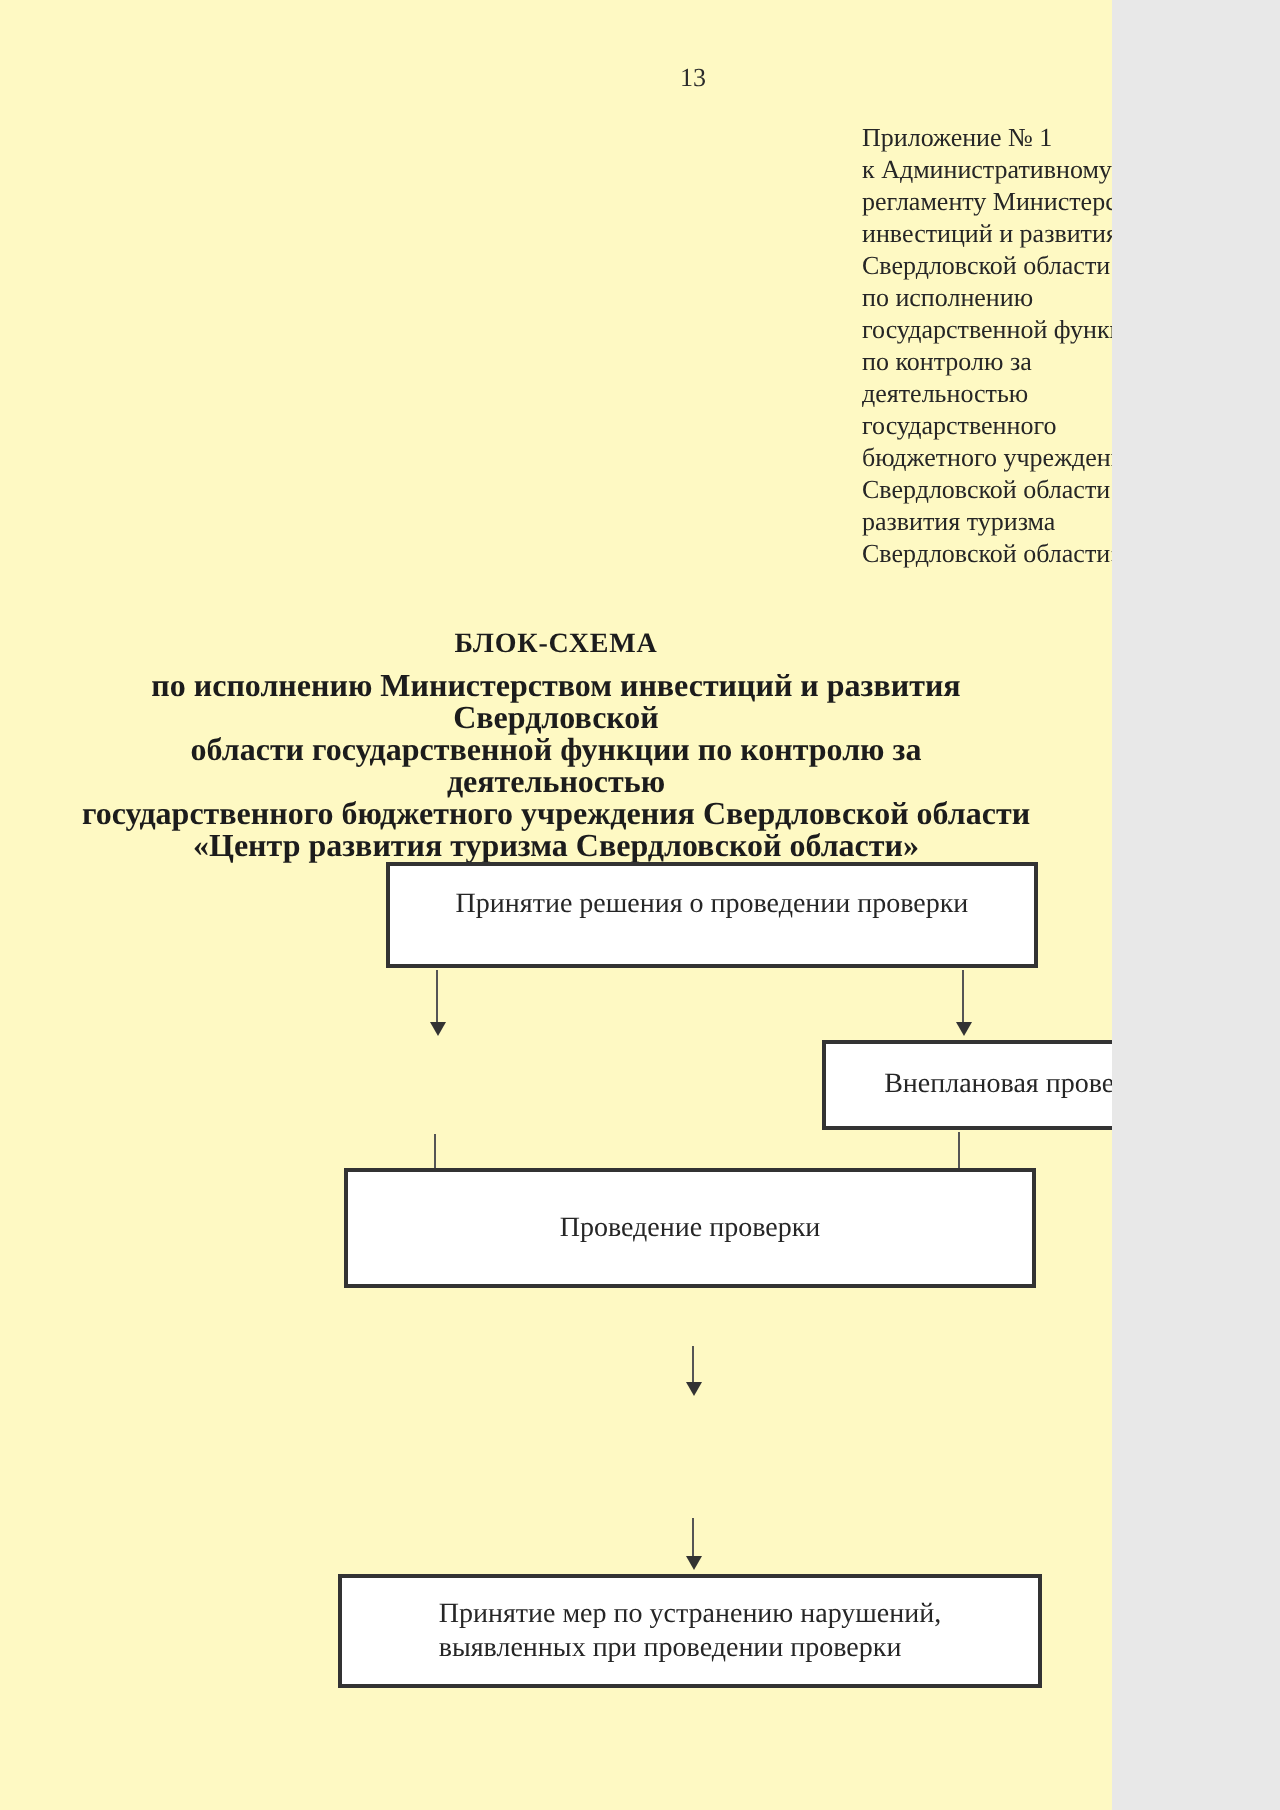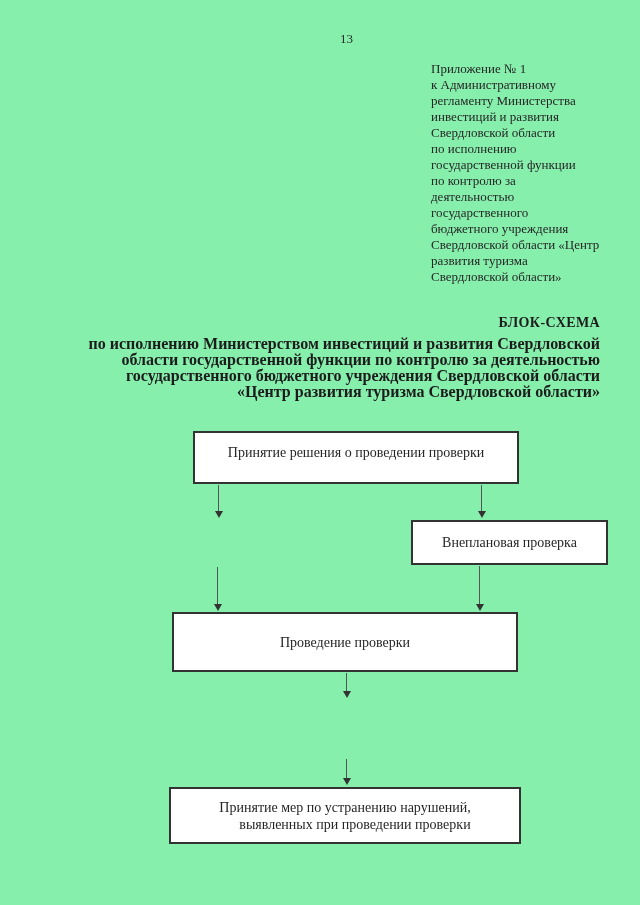--- a/index.html
+++ b/index.html
@@ -1,20 +1,20 @@
 <!DOCTYPE html>
 <html><head>
 <meta charset="utf-8">
 <style>
   html, body { margin: 0; padding: 0; background: #e8e8e8; }
   .page {
     position: relative;
-    width: 640px;
+    width: 556px;
     height: 905px;
-    background: #86efac;
+    background: #fef9c3;
     font-family: "Liberation Serif", "DejaVu Serif", serif;
     color: #1f1f1f;
     overflow: hidden;
   }
   .page-number {
     position: absolute;
     top: 31px;
     left: 340px;
     font-size: 13px;
     color: #2b2b2b;
@@ -27,21 +27,21 @@
     font-size: 13px;
     line-height: 16px;
     white-space: pre-line;
     color: #262626;
   }
   .title-block {
     position: absolute;
     top: 314px;
     left: 40px;
     right: 40px;
-    text-align: right;
+    text-align: center;
     font-weight: bold;
     color: #1c1c1c;
   }
   .title-heading {
     font-size: 14px;
     letter-spacing: 0.4px;
     line-height: 17px;
   }
   .title-subtitle {
     font-size: 16px;
@@ -50,30 +50,30 @@
     margin-top: 5px;
   }
   .node {
     position: absolute;
     box-sizing: border-box;
     border: 2px solid #333333;
     background: #ffffff;
     display: flex;
     align-items: center;
     justify-content: center;
-    text-align: right;
+    text-align: left;
     font-size: 14px;
     color: #262626;
     white-space: pre-line;
     line-height: 17px;
   }
   .n1 { left: 193px; top: 431px; width: 326px; height: 53px; padding-bottom: 10px; }
   .n2 { left: 110px; top: 520px; width: 207px; height: 46px; }
   .n3 { left: 411px; top: 520px; width: 197px; height: 45px; }
-  .n4 { left: 172px; top: 612px; width: 346px; height: 60px; }
+  .n4 { left: 172px; top: 584px; width: 346px; height: 60px; }
   .n5 { left: 170px; top: 700px; width: 352px; height: 58px; }
   .n6 { left: 169px; top: 787px; width: 352px; height: 57px; font-family: Liberation Serif, serif; }
   .arrow {
     position: absolute;
     width: 9px;
   }
   .arrow::before {
     content: "";
     position: absolute;
     left: 50%;

